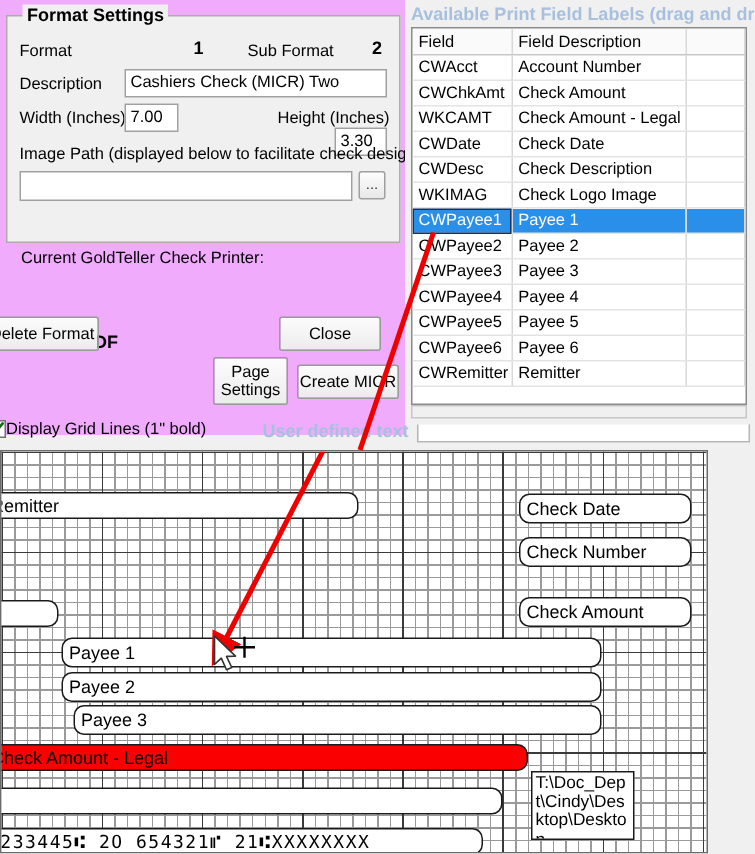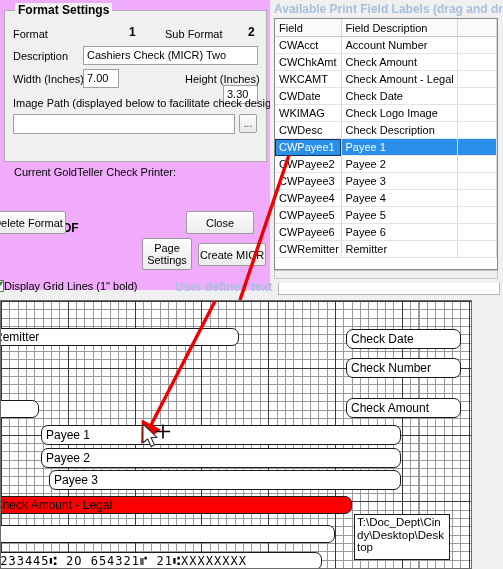--- a/index.html
+++ b/index.html
@@ -230,27 +230,27 @@
               <td class="c1">WKCAMT</td>
               <td>Check Amount - Legal</td>
               <td></td>
             </tr>
             <tr>
               <td class="c1">CWDate</td>
               <td>Check Date</td>
               <td></td>
             </tr>
             <tr>
+              <td class="c1">CWDesc</td>
+              <td>Check Description</td>
+              <td></td>
+            </tr>
+            <tr>
               <td class="c1">WKIMAG</td>
               <td>Check Logo Image</td>
-              <td></td>
-            </tr>
-            <tr>
-              <td class="c1">CWDesc</td>
-              <td>Check Description</td>
               <td></td>
             </tr>
             <tr class="sel">
               <td class="c1">CWPayee1</td>
               <td>Payee 1</td>
               <td></td>
             </tr>
             <tr>
               <td class="c1">CWPayee2</td>
               <td>Payee 2</td>
@@ -295,21 +295,21 @@
         <div class="fld" style="left: 345px; top: 28px; width: 115px; height: 20px;">Check Date</div>
         <div class="fld" style="left: 345px; top: 57px; width: 115px; height: 20px;">Check Number</div>
         <div class="fld" style="left: -30px; top: 99px; width: 68px; height: 18px;"></div>
         <div class="fld" style="left: 345px; top: 97px; width: 115px; height: 20px;">Check Amount</div>
         <div class="fld" style="left: 40px; top: 124px; width: 360px; height: 20px;">Payee 1</div>
         <div class="fld" style="left: 40px; top: 147px; width: 360px; height: 20px;">Payee 2</div>
         <div class="fld" style="left: 48px; top: 169px; width: 352px; height: 20px;">Payee 3</div>
         <div class="fld red" style="left: -12px; top: 195px; width: 363px; height: 18px; background: rgb(251, 0, 0);">Check Amount - Legal</div>
         <div class="fld" style="left: -16px; top: 224px; width: 350px; height: 18px;"></div>
         <div class="fld micr" style="left: -14px; top: 251px; width: 335px; height: 18px;">2233445⑆ 2O 654321⑈ 21⑆XXXXXXXX</div>
-        <div class="fld sq" style="left: 353px; top: 213px; width: 96px; height: 46px;">T:\Doc_Dept\Cindy\Desktop\Desktop</div>
+        <div class="fld sq" style="left: 353px; top: 213px; width: 69px; height: 46px;">T:\Doc_Dept\Cindy\Desktop\Desktop</div>
       </div>
 
     <svg class="arrow" width="472" height="269">
       <defs>
         <marker id="ah" markerWidth="7" markerHeight="7" refX="1.5" refY="3.2" orient="auto" markerUnits="strokeWidth">
           <path d="M0,0 L6.5,3.2 L0,6.4 z" fill="#ee0000"></path>
         </marker>
       </defs>
       <line x1="289" y1="-145" x2="148" y2="128" stroke="#ee0000" stroke-width="3.4" marker-end="url(#ah)"></line>
     </svg>

